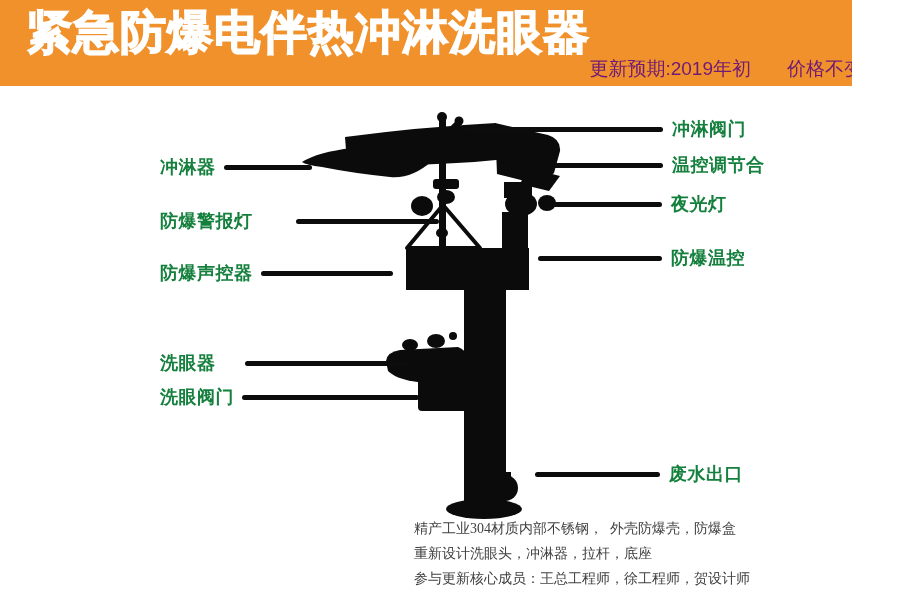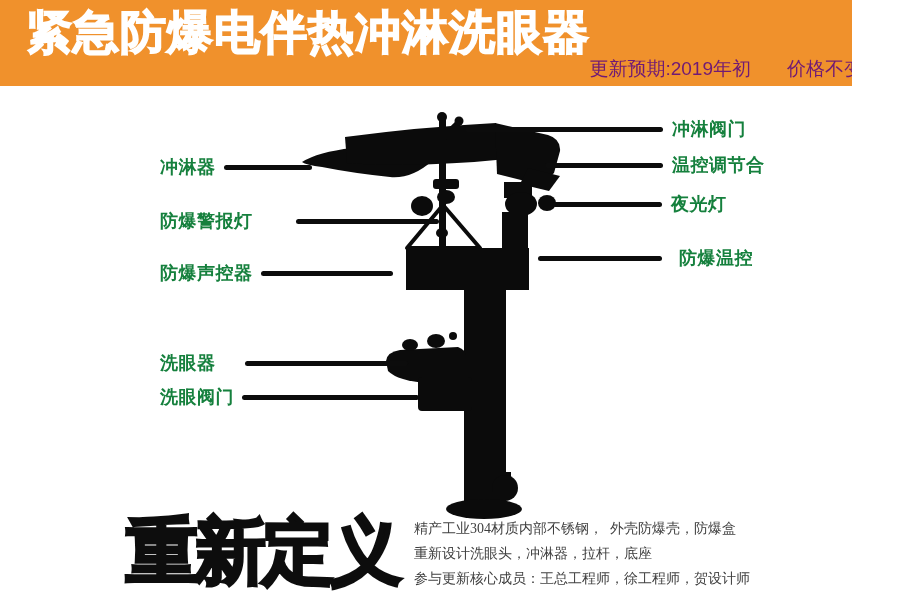--- a/index.html
+++ b/index.html
@@ -129,25 +129,28 @@
     <span>冲淋阀门</span>
   </div>
   <div class="callout right-side" style="left:545px;top:152px;">
     <span class="line" style="width:118px;"></span>
     <span>温控调节合</span>
   </div>
   <div class="callout right-side" style="left:553px;top:191px;">
     <span class="line" style="width:109px;"></span>
     <span>夜光灯</span>
   </div>
-  <div class="callout right-side" style="left:538px;top:245px;gap:8px;">
+  <div class="callout right-side" style="left:538px;top:245px;">
     <span class="line" style="width:124px;"></span>
     <span>防爆温控</span>
   </div>
+  <div class="callout right-side" style="left:535px;top:461px;">
+    <span class="line" style="width:125px;"></span>
+    <span>废水出口</span>
+  </div>
 
-  <div class="slogan">重新定义</div>
   <div class="desc">
     <p class="desc-line">精产工业304材质内部不锈钢，  外壳防爆壳，防爆盒</p>
     <p class="desc-line">重新设计洗眼头，冲淋器，拉杆，底座</p>
     <p class="desc-line">参与更新核心成员：王总工程师，徐工程师，贺设计师</p>
   </div>
 
 </div>
 
 </body></html>

